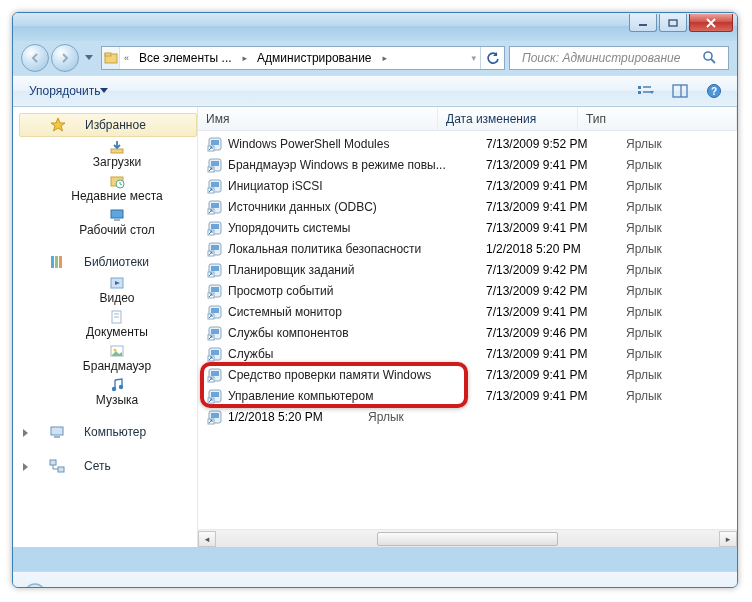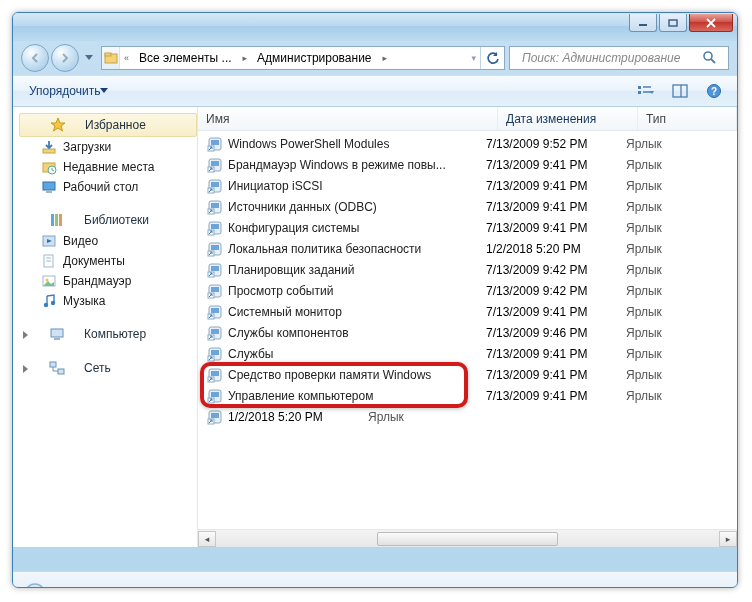--- a/index.html
+++ b/index.html
@@ -108,36 +108,36 @@
 .sb-group { margin-bottom: 12px; }
 .sb-head {
   display: flex; align-items: center; gap: 19px; padding: 3px 4px;
   color: #234; font-size: 12px;
 }
 .sb-head.fav {
   background: linear-gradient(to bottom,#fcf7e3,#f7eec8);
   border: 1px solid #e9dca6; border-radius: 2px;
 }
 .sb-item {
-  display: flex; align-items: center; gap: 6px;
-  padding: 2px 4px 2px 22px; color: #1a1a1a;
+  display: flex; align-items: center; 
+  padding: 2px 4px 2px 22px; color: #1a1a1a; flex-direction: column;
 }
 .sb-item .ic { width: 16px; height: 16px; display: flex; align-items: center; justify-content: center; }
 .tw { width:0;height:0;border-top:4px solid transparent;border-bottom:4px solid transparent;border-left:5px solid #7d7d7d; margin-right:2px; transform: translateY(1px); }
 
 
 .content { flex: 1; display: flex; flex-direction: column; overflow: hidden; }
 .cols {
   height: 24px; display: flex; align-items: center;
   border-bottom: 1px solid #e3e9ef;
   font-size: 12px; color: #444;
   background: linear-gradient(to bottom,#fdfefe,#f2f6fa);
 }
 .cols > div { padding: 0 8px; border-right: 1px solid #e8edf2; height: 100%; display: flex; align-items: center; }
-.col-name { width: 300px; } .col-date { width: 140px; color:#17365d; } .col-type { flex: 1; }
+.col-name { width: 240px; } .col-date { width: 140px; color:#17365d; } .col-type { flex: 1; }
 
 .filelist { flex: 1; overflow: hidden; position: relative; padding-top: 2px; }
 .row {
   display: flex; align-items: center; font-size: 12px; color: #222;
   height: 21px; padding-left: 8px; position: relative;
 }
 .row .ic { width: 18px; height: 16px; display: flex; align-items: center; justify-content: center; margin-right: 4px; }
 .row .nm { width: 258px; white-space: nowrap; overflow: hidden; text-overflow: ellipsis; }
 .row .dt { width: 140px; color: #000000; }
 .row .tp { color: #555; }
@@ -475,21 +475,21 @@
           </div>
           <div class="row">
             <span class="ic">
               <svg width="16" height="16">
                 <rect x="2" y="2" width="12" height="12" rx="2" fill="#e8eff7" stroke="#8aa9c3"></rect>
                 <rect x="4" y="4" width="8" height="5" fill="#6ea5d8"></rect>
                 <rect x="1" y="10" width="6" height="5" fill="#fff" stroke="#8aa9c3"></rect>
                 <path d="M2 14 L5 11 M5 11 L5 13 M5 11 L3 11" stroke="#3c7fbf" fill="none"></path>
               </svg>
             </span>
-            <span class="nm">Конфигурация системы</span>
+            <span class="nm">Упорядочить системы</span>
             <span class="dt">7/13/2009 9:41 PM</span>
             <span class="tp">Ярлык</span>
           </div>
           <div class="row">
             <span class="ic">
               <svg width="16" height="16">
                 <rect x="2" y="2" width="12" height="12" rx="2" fill="#e8eff7" stroke="#8aa9c3"></rect>
                 <rect x="4" y="4" width="8" height="5" fill="#6ea5d8"></rect>
                 <rect x="1" y="10" width="6" height="5" fill="#fff" stroke="#8aa9c3"></rect>
                 <path d="M2 14 L5 11 M5 11 L5 13 M5 11 L3 11" stroke="#3c7fbf" fill="none"></path>

